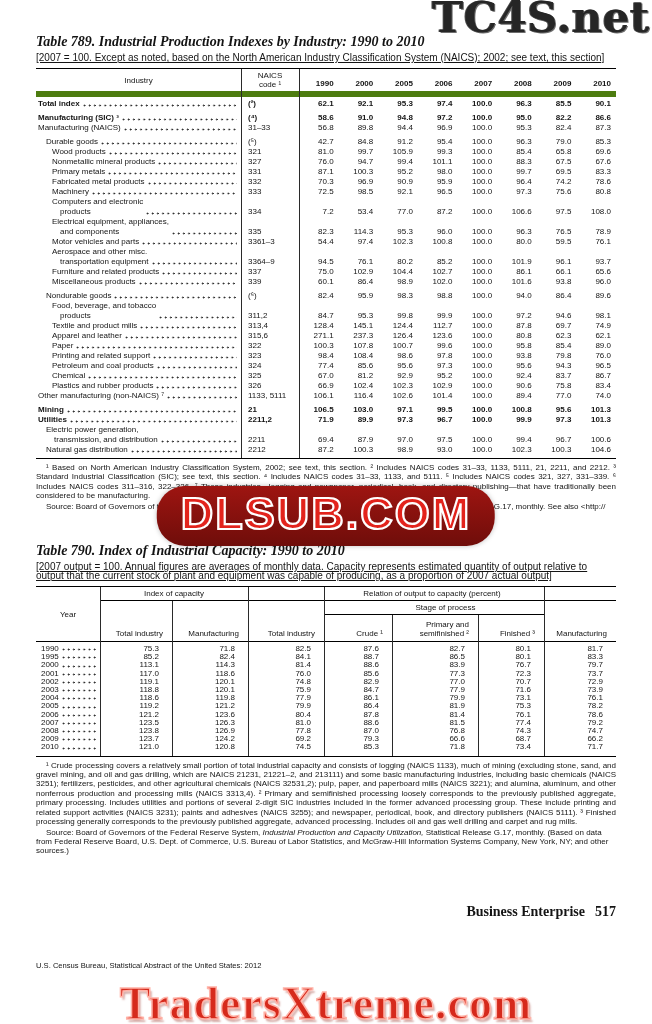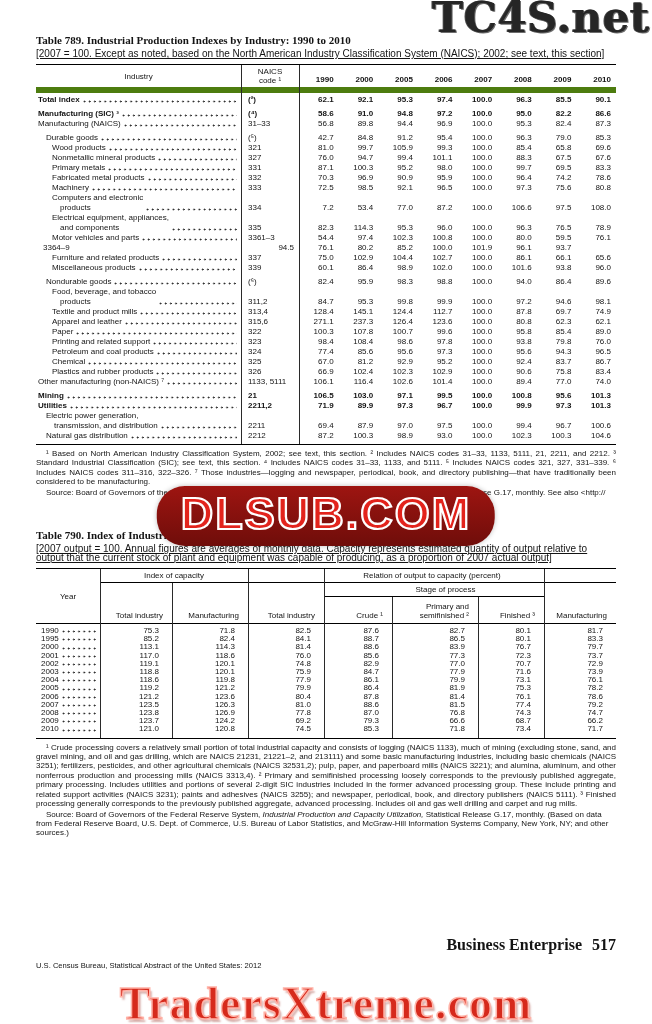--- a/index.html
+++ b/index.html
@@ -1,21 +1,21 @@
 <!DOCTYPE html>
 <html><head>
 <meta charset="utf-8">
 <style>
   * { margin:0; padding:0; box-sizing:border-box; }
   html,body { background:#ffffff; }
   .page { position:relative; width:652px; height:1024px; background:#fff; overflow:hidden;
           font-family:"Liberation Sans", sans-serif; color:#141414; }
   .content { position:absolute; left:36px; top:34px; width:580px; }
 
-  .t-title { font-family:"Liberation Serif", serif; font-size:11px; font-weight:bold; margin-bottom:3px; }
+  .t-title { font-family:"Liberation Serif", serif; font-size:14px; font-weight:bold; margin-bottom:3px;font-style:italic; }
   .t-title.second { margin-top:32px; }
   .t-sub { font-size:10px; line-height:9px; margin-bottom:6px;text-decoration:underline; }
 
   .tbl { position:relative; border-top:1px solid #000; border-bottom:1px solid #000; }
   .vline { position:absolute; bottom:0; width:1px; background:#2a2a2a; z-index:1; }
 
   
   .t789-header { display:grid; grid-template-columns:205px 58px repeat(8,1fr); min-height:28px; border-bottom:6px solid #4d7c0f; }
   .h-ind { display:flex; align-items:center; justify-content:center; font-size:8px; }
   .h-naics { display:flex; align-items:center; justify-content:center; text-align:center; font-size:8px; line-height:9px; white-space:pre-line; }
@@ -57,21 +57,21 @@
   .h-prim  { grid-column:6; grid-row:3; }
   .h-fin   { grid-column:7; grid-row:3; }
   .h-mfgrel{ grid-column:8; grid-row:2/4; }
 
   #t790-body { padding:3px 0 4px; }
   .r790 { display:grid; grid-template-columns:64px 72px 76px 76px 68px 86px 66px 72px; font-size:8px; line-height:8.2px; }
   .c-year { display:flex; align-items:flex-end; padding-left:5px; }
   .c-num790 { display:flex; align-items:flex-end; justify-content:flex-end; padding-right:13px; }
 
   
-  .pf-right { position:absolute; right:36px; top:936px; font-family:"Liberation Serif", serif; font-size:16px; font-weight:bold; }
+  .pf-right { position:absolute; right:36px; top:904px; font-family:"Liberation Serif", serif; font-size:14px; font-weight:bold; }
   .pf-right .pg { margin-left:10px; }
   .pf-left { position:absolute; left:36px; top:961px; font-size:7.6px; }
 
   .wm-top { position:absolute; top:-7px; right:2px; z-index:4;
             font-family:"DejaVu Serif", serif; font-weight:bold; font-size:42px; color:#262626;
             text-shadow:1px 1px 0 #6e6e6e, -1px 0 0 #4a4a4a; letter-spacing:0.5px; }
   .wm-mid { position:absolute; top:486px; left:50%; transform:translateX(-50%); z-index:5;
             font-size:45px; font-weight:800; letter-spacing:2px; white-space:nowrap;
             color:#e3231c; -webkit-text-stroke:2.2px #ffffff;
             background:linear-gradient(#9e1511,#6f0d0a); border-radius:28px; padding:2px 24px 6px;
@@ -286,20 +286,25 @@
             <div class="c-num">54.4</div>
             <div class="c-num">97.4</div>
             <div class="c-num">102.3</div>
             <div class="c-num">100.8</div>
             <div class="c-num">100.0</div>
             <div class="c-num">80.0</div>
             <div class="c-num">59.5</div>
             <div class="c-num">76.1</div>
           </div>
           <div class="r789">
+            <div class="c-label ind2">
+              <span class="txt">Aerospace and other misc.
+transportation equipment</span>
+              <span class="leader"></span>
+            </div>
             <div class="c-code">3364–9</div>
             <div class="c-num">94.5</div>
             <div class="c-num">76.1</div>
             <div class="c-num">80.2</div>
             <div class="c-num">85.2</div>
             <div class="c-num">100.0</div>
             <div class="c-num">101.9</div>
             <div class="c-num">96.1</div>
             <div class="c-num">93.7</div>
           </div>

